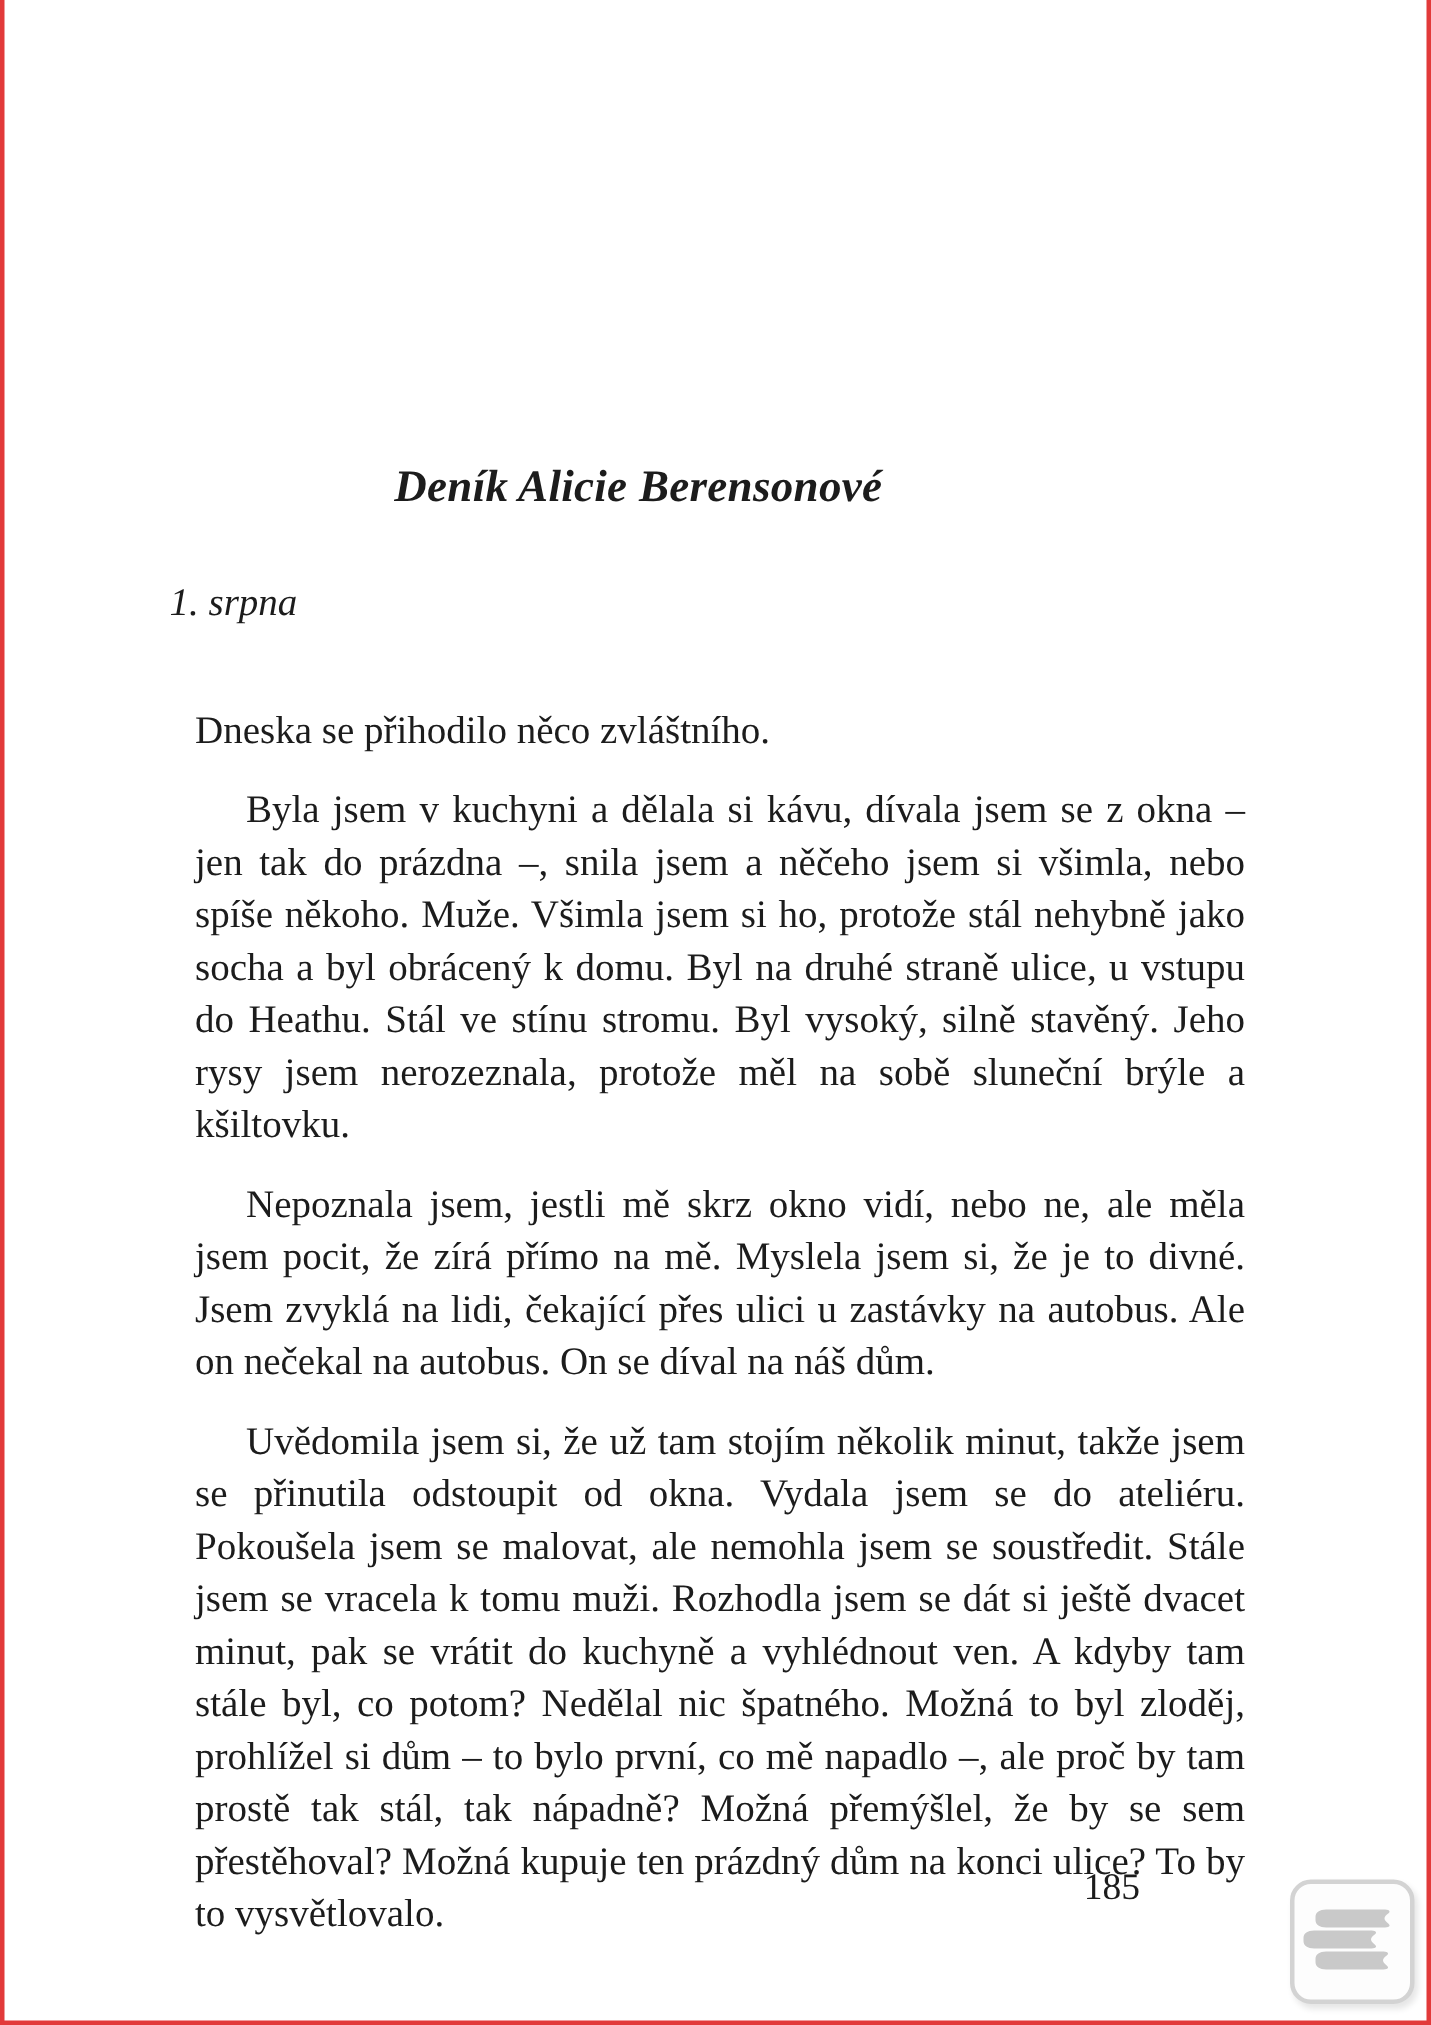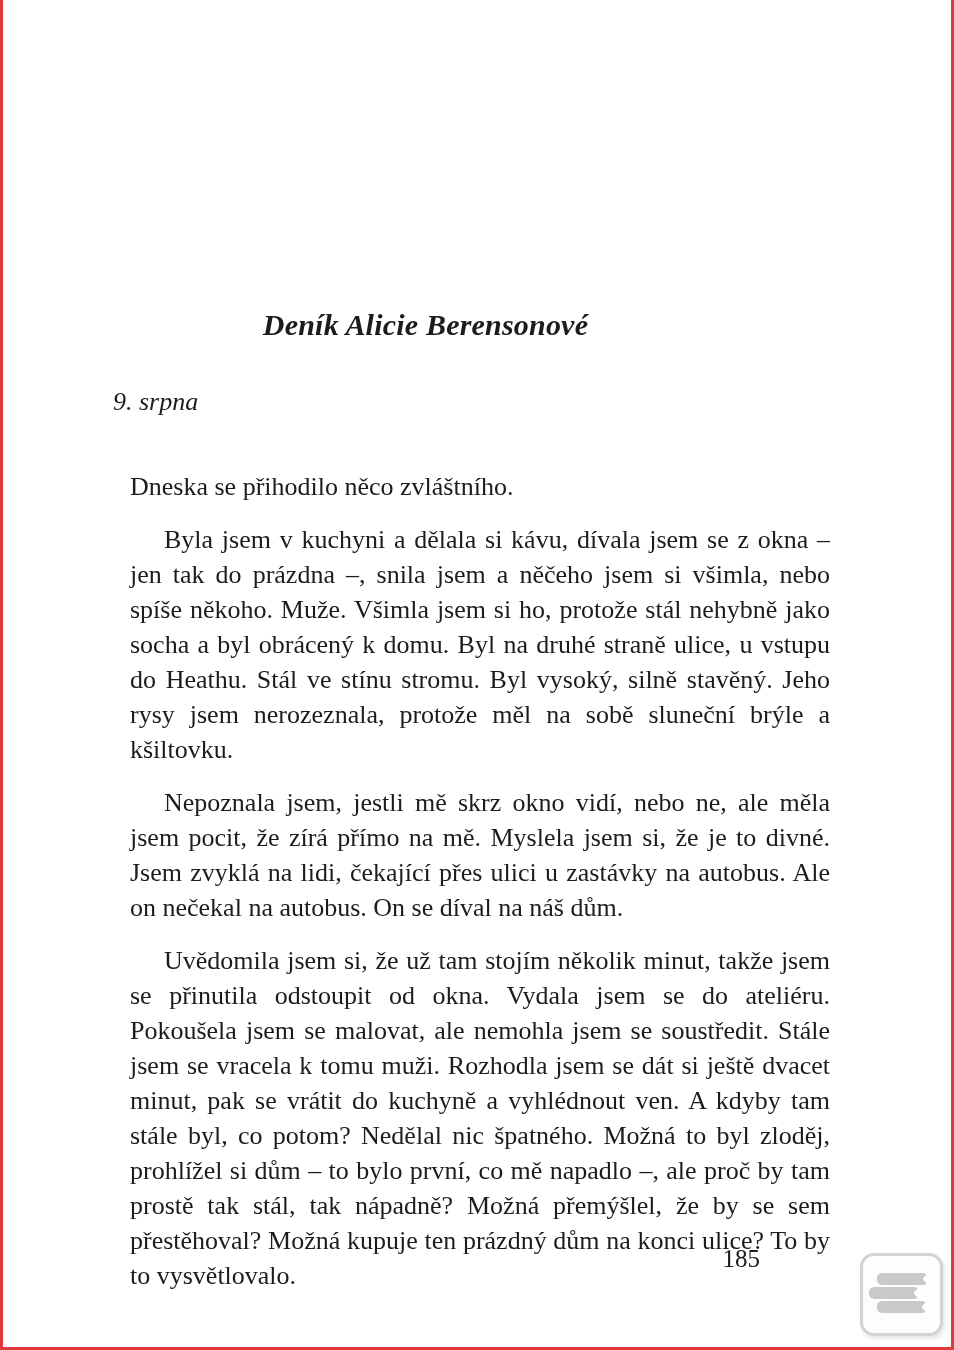--- a/index.html
+++ b/index.html
@@ -57,21 +57,21 @@
 <body>
 
 <div class="page">
 
   <div class="edge edge-left"></div>
   <div class="edge edge-right"></div>
   <div class="edge edge-bottom"></div>
 
   <h1 class="title">Deník Alicie Berensonové</h1>
 
-  <div class="date">9. srpna</div>
+  <div class="date">1. srpna</div>
 
   <div class="body-text">
     <p class="para first">Dneska se přihodilo něco zvláštního.</p>
     <p class="para">Byla jsem v kuchyni a dělala si kávu, dívala jsem se z okna – jen tak do prázdna –, snila jsem a něčeho jsem si všimla, nebo spíše někoho. Muže. Všimla jsem si ho, protože stál nehybně jako socha a byl obrácený k domu. Byl na druhé straně ulice, u vstupu do Heathu. Stál ve stínu stromu. Byl vysoký, silně stavěný. Jeho rysy jsem nerozeznala, protože měl na sobě sluneční brýle a kšiltovku.</p>
     <p class="para">Nepoznala jsem, jestli mě skrz okno vidí, nebo ne, ale měla jsem pocit, že zírá přímo na mě. Myslela jsem si, že je to divné. Jsem zvyklá na lidi, čekající přes ulici u zastávky na autobus. Ale on nečekal na autobus. On se díval na náš dům.</p>
     <p class="para">Uvědomila jsem si, že už tam stojím několik minut, takže jsem se přinutila odstoupit od okna. Vydala jsem se do ateliéru. Pokoušela jsem se malovat, ale nemohla jsem se soustředit. Stále jsem se vracela k tomu muži. Rozhodla jsem se dát si ještě dvacet minut, pak se vrátit do kuchyně a vyhlédnout ven. A kdyby tam stále byl, co potom? Nedělal nic špatného. Možná to byl zloděj, prohlížel si dům – to bylo první, co mě napadlo –, ale proč by tam prostě tak stál, tak nápadně? Možná přemýšlel, že by se sem přestěhoval? Možná kupuje ten prázdný dům na konci ulice? To by to vysvětlovalo.</p>
   </div>
 
   <div class="page-number">185</div>
 

